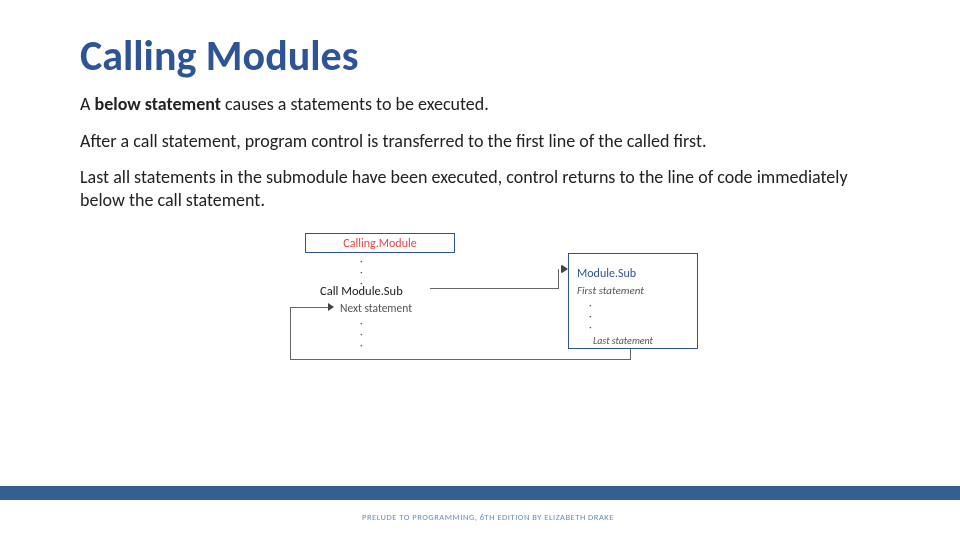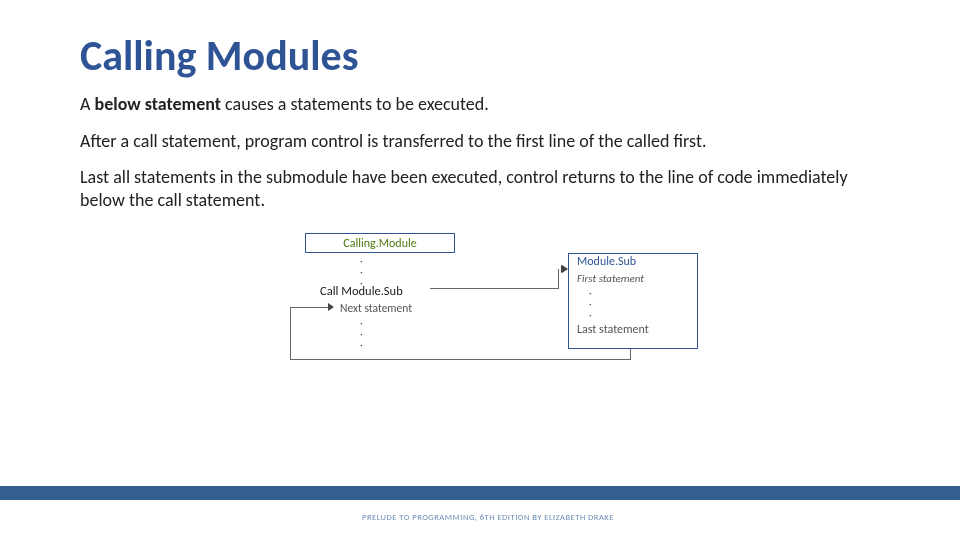--- a/index.html
+++ b/index.html
@@ -33,31 +33,31 @@
     height: 145px;
     margin: 6px auto 0 auto;
   }
   .box {
     position: absolute;
     border: 1px solid #2F5496;
     background: #fff;
   }
   .box-calling {
     left: 135px; top: 8px; width: 150px; height: 20px;
-    font-size: 12px; color: #4d7c0f; text-align: center;
+    font-size: 12px; color: #ef4444; text-align: center;
     display: flex; align-items: center; justify-content: center;
   }
   .box-sub {
     left: 398px; top: 28px; width: 130px; height: 96px;
-    padding: 0 8px;
+    padding: 12px 8px;
   }
   .sub-title { font-size: 12px; color: #2F5496; }
   .sub-first { font-size: 11px; font-style: italic; color: #555; margin-top: 4px; }
   .sub-dots { font-size: 11px; color: #555; line-height: 1.0; margin: 2px 0 2px 12px; letter-spacing: 1px; }
-  .sub-last { font-size: 12px; color: #555; margin-top: 2px; }
+  .sub-last { font-size: 10px; font-style: italic; color: #555; margin-top: 2px; margin-left: 16px; }
   .calling-dots {
     position: absolute; left: 190px; top: 30px;
     font-size: 11px; color: #555; line-height: 1.0;
   }
   .call-line {
     position: absolute; left: 150px; top: 58px;
     font-size: 12.5px; color: #222;
   }
   .next-line {
     position: absolute; left: 170px; top: 76px;

